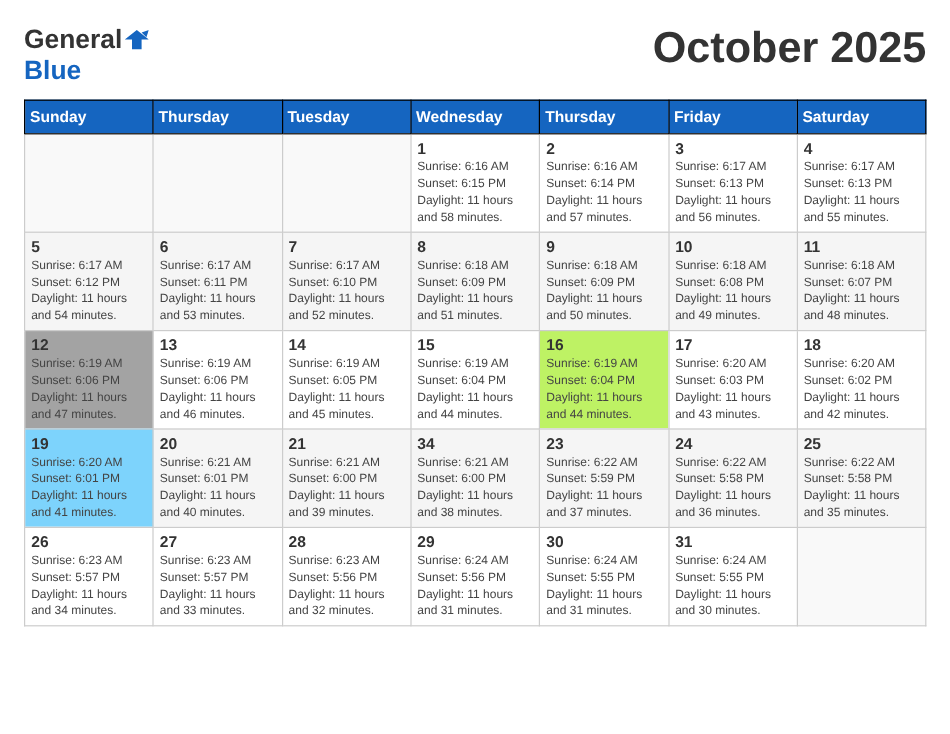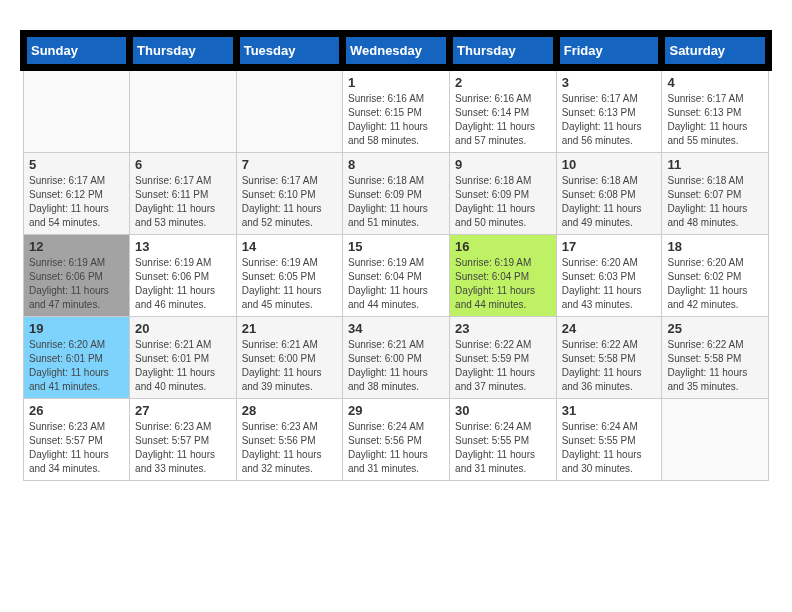--- a/index.html
+++ b/index.html
@@ -39,21 +39,21 @@
       border-collapse: collapse;
       border: 1px solid #ccc;
     }
     .calendar th {
       background: #1565C0;
       color: #fff;
       font-size: 13px;
       font-weight: bold;
       padding: 6px 4px;
       text-align: left;
-      border: 7px solid #000000;
+      border: 1px solid #000000;
     }
     .calendar td {
       width: 108px;
       min-height: 80px;
       vertical-align: top;
       border: 1px solid #ccc;
       padding: 4px 5px;
       font-size: 10.5px;
       color: #333;
       background: #fff;
@@ -86,21 +86,36 @@
     .logo-text {
       display: flex;
       flex-direction: column;
       line-height: 1.2;
     }
   </style>
 </head>
 <body>
 
 <div class="header">
+  <div class="logo">
+    <div class="logo-row">
+      <div class="logo-text">
+        <div style="display:flex; align-items:center; gap:2px;">
+          <span style="font-size:22px; font-weight:bold; color:#333;">General</span>
+          <svg width="20" height="20" viewBox="0 0 20 20">
+            <polygon points="10,2 20,10 14,10 14,18 6,18 6,10 0,10" fill="#1565C0"></polygon>
+            <polygon points="14,4 20,2 18,8" fill="#1565C0"></polygon>
+          </svg>
+        </div>
+        <span style="font-size:22px; font-weight:bold; color:#1565C0;">Blue</span>
+      </div>
+    </div>
+  </div>
   <div class="title-area">
+    <div class="month-title">October 2025</div>
   </div>
 </div>
 
 <table class="calendar">
   <thead>
     <tr>
     <th>Sunday</th>
         <th>Thursday</th>
         <th>Tuesday</th>
         <th>Wednesday</th>

